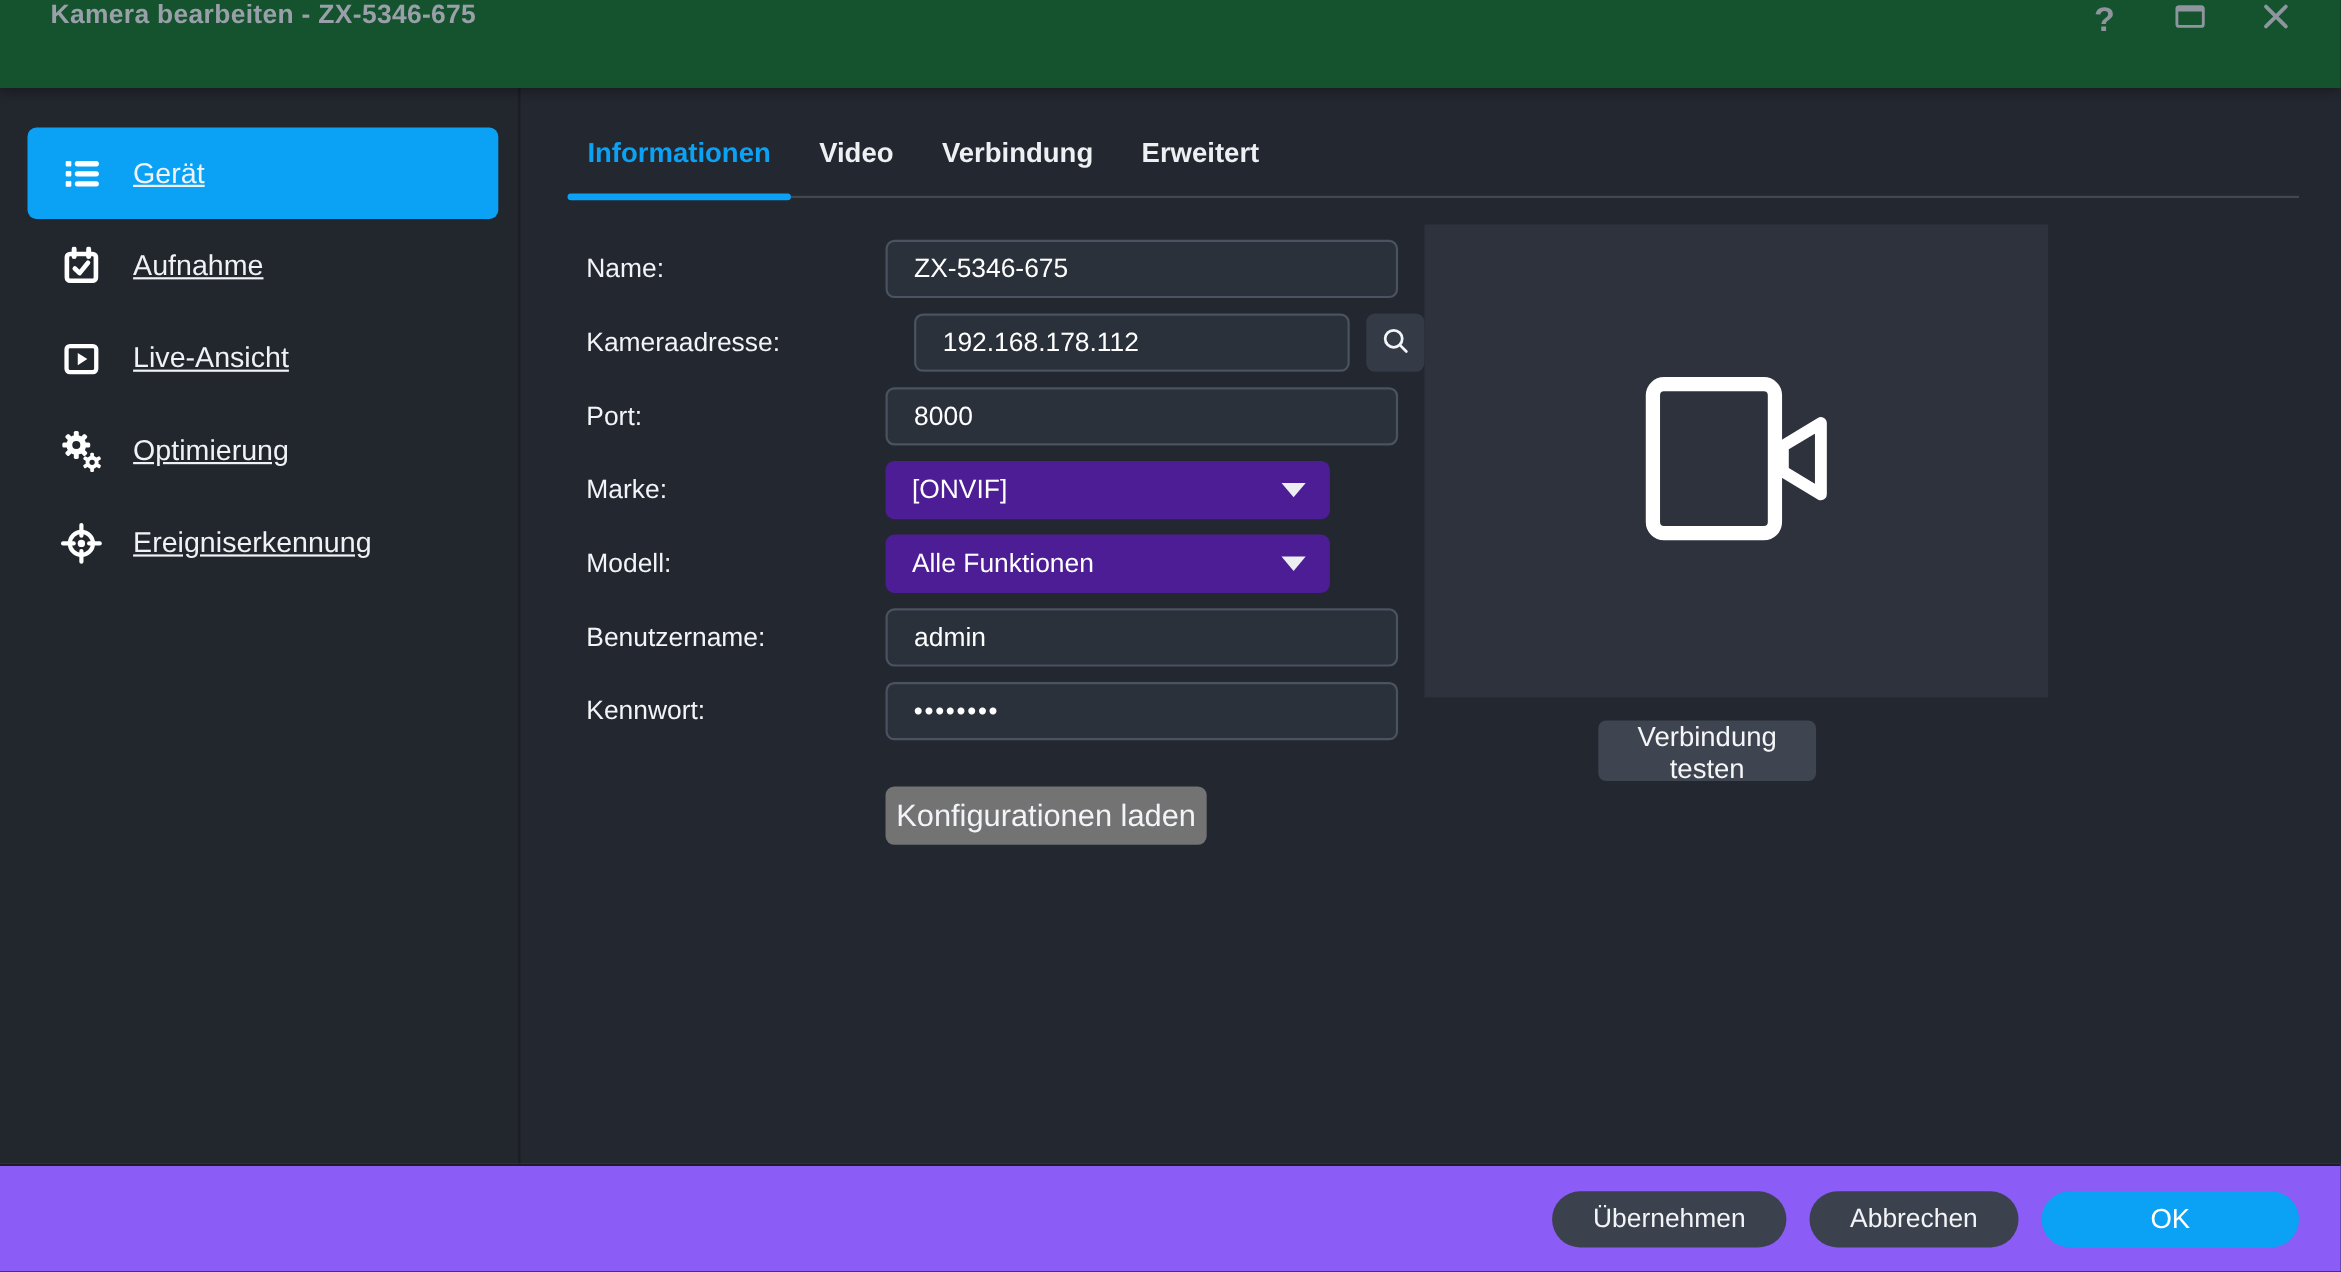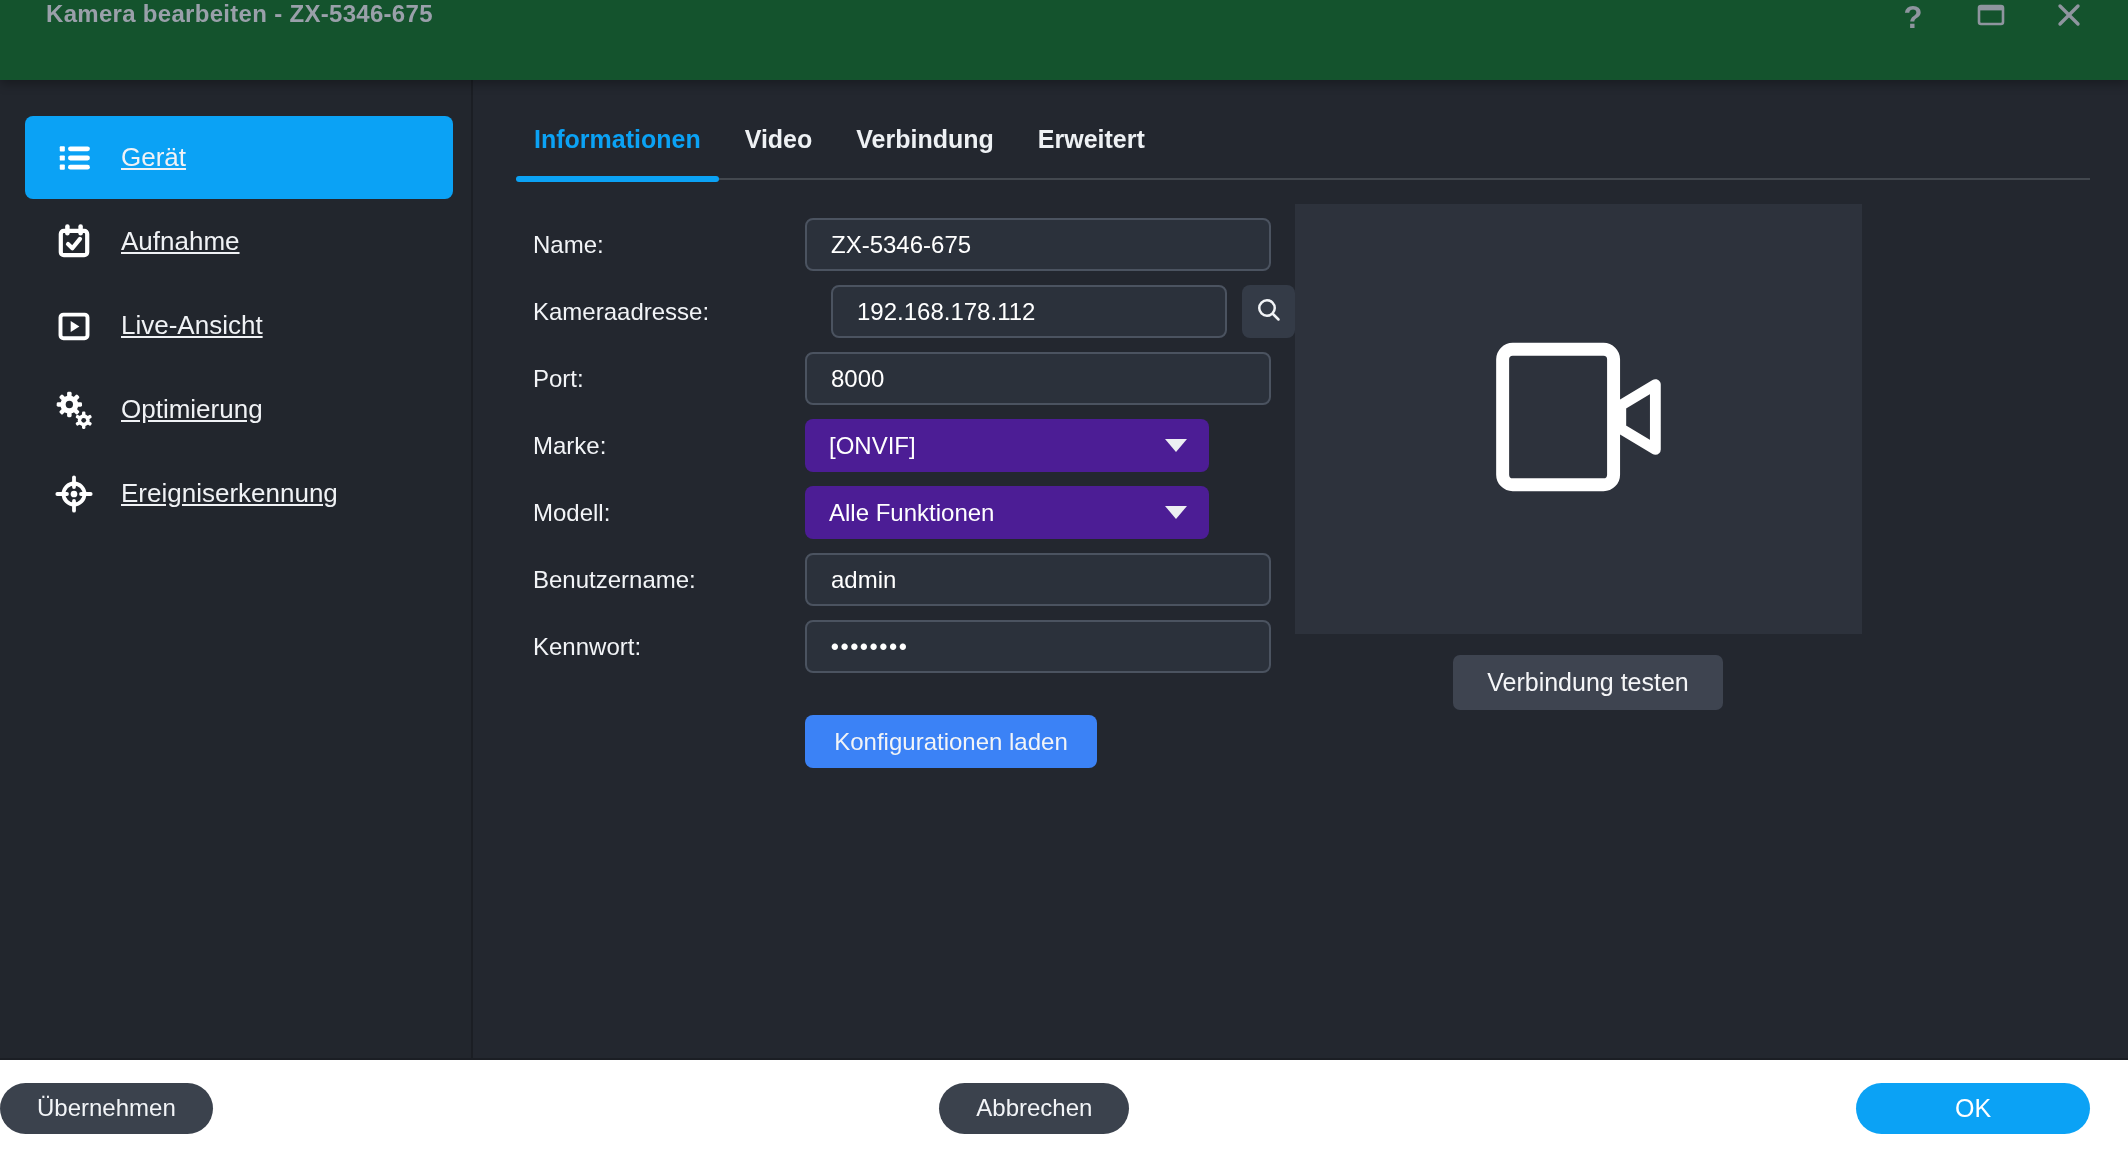--- a/index.html
+++ b/index.html
@@ -80,41 +80,41 @@
     display:flex; align-items:center; justify-content:space-between; cursor:default;
   }
   .caret {
     width:0; height:0;
     border-left:11px solid transparent; border-right:11px solid transparent;
     border-top:13px solid #eceef2;
   }
   .load-btn {
     margin-top:28px; margin-left:272px;
     width:292px; height:53px;
-    background:#3b82f6; border:none; border-radius:8px;
-    color:#f2f4f7; font-size:24px;
+    background:#737373; border:none; border-radius:8px;
+    color:#f2f4f7; font-size:28px;
     font-family:"Liberation Sans", sans-serif; cursor:default;
   }
   
   .preview-box {
     position:absolute; left:1295px; top:204px; width:567px; height:430px;
     background:#2d323c;
     display:flex; align-items:center; justify-content:center;
   }
   .test-btn {
-    position:absolute; left:1453px; top:655px; width:270px; height:55px;
+    position:absolute; left:1453px; top:655px; width:198px; height:55px;
     background:#3e4450; border:none; border-radius:7px;
     color:#f5f6f8; font-size:25px;
     font-family:"Liberation Sans", sans-serif; cursor:default;
   }
   
   .footer {
     position:absolute; left:0; right:0; bottom:0; height:98px;
-    background:#ffffff; border-top:2px solid #1b1e24;
-    display:flex; align-items:center; justify-content:space-between;
+    background:#8b5cf6; border-top:2px solid #1b1e24;
+    display:flex; align-items:center; justify-content:flex-end;
     gap:21px; padding-right:38px; box-sizing:border-box;
   }
   .pill {
     height:51px; border:none; border-radius:26px;
     font-size:24px; color:#f2f4f7; background:#3b424d;
     padding:0 37px; font-family:"Liberation Sans", sans-serif; cursor:default;
   }
   .pill.ok { background:#0ba2f5; color:#ffffff; width:234px; padding:0; font-size:25px; }
 </style>
 </head>

